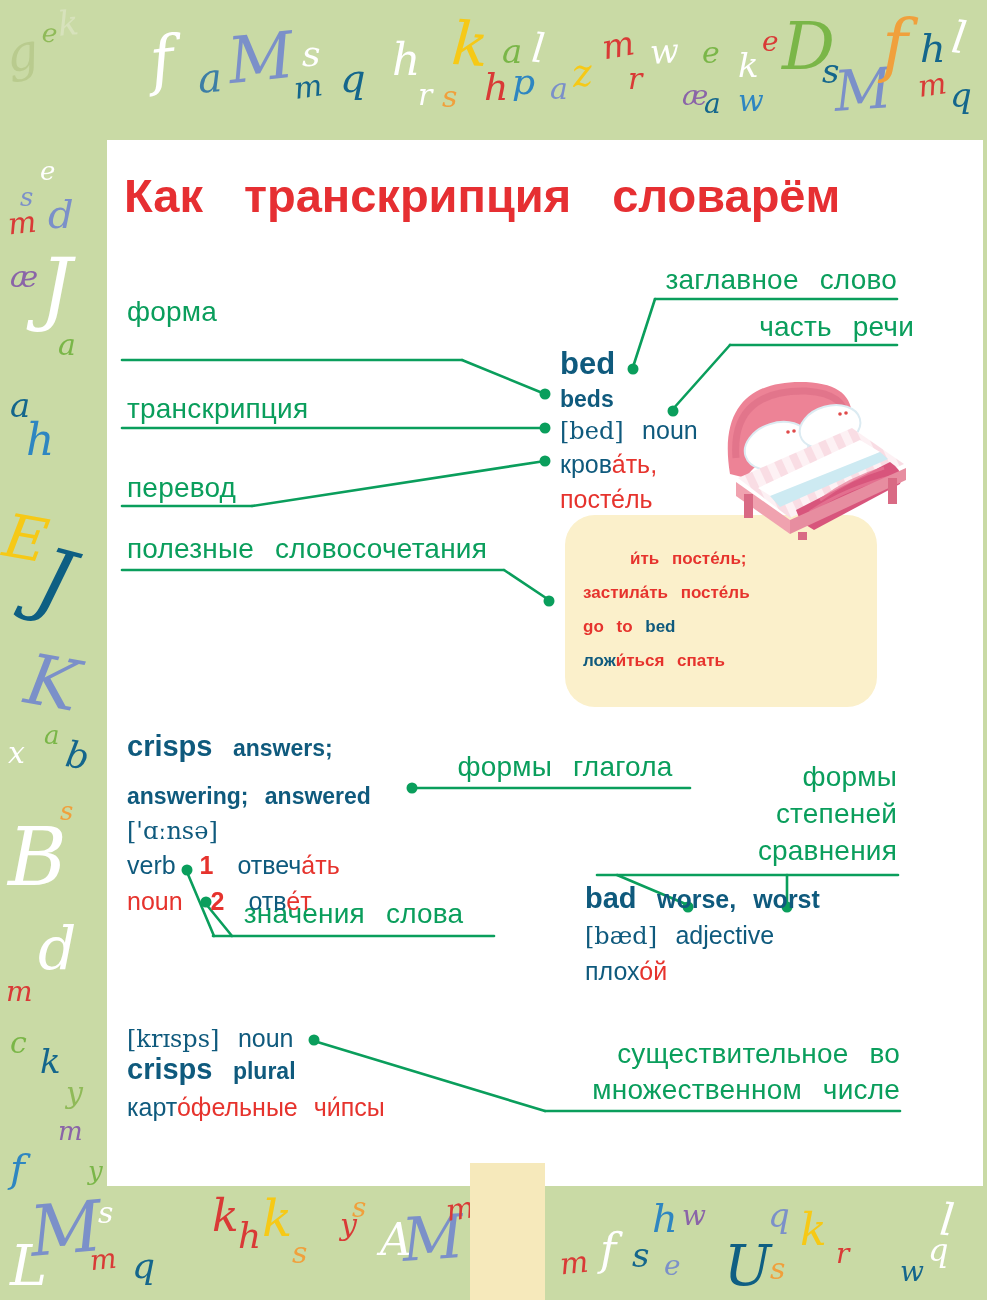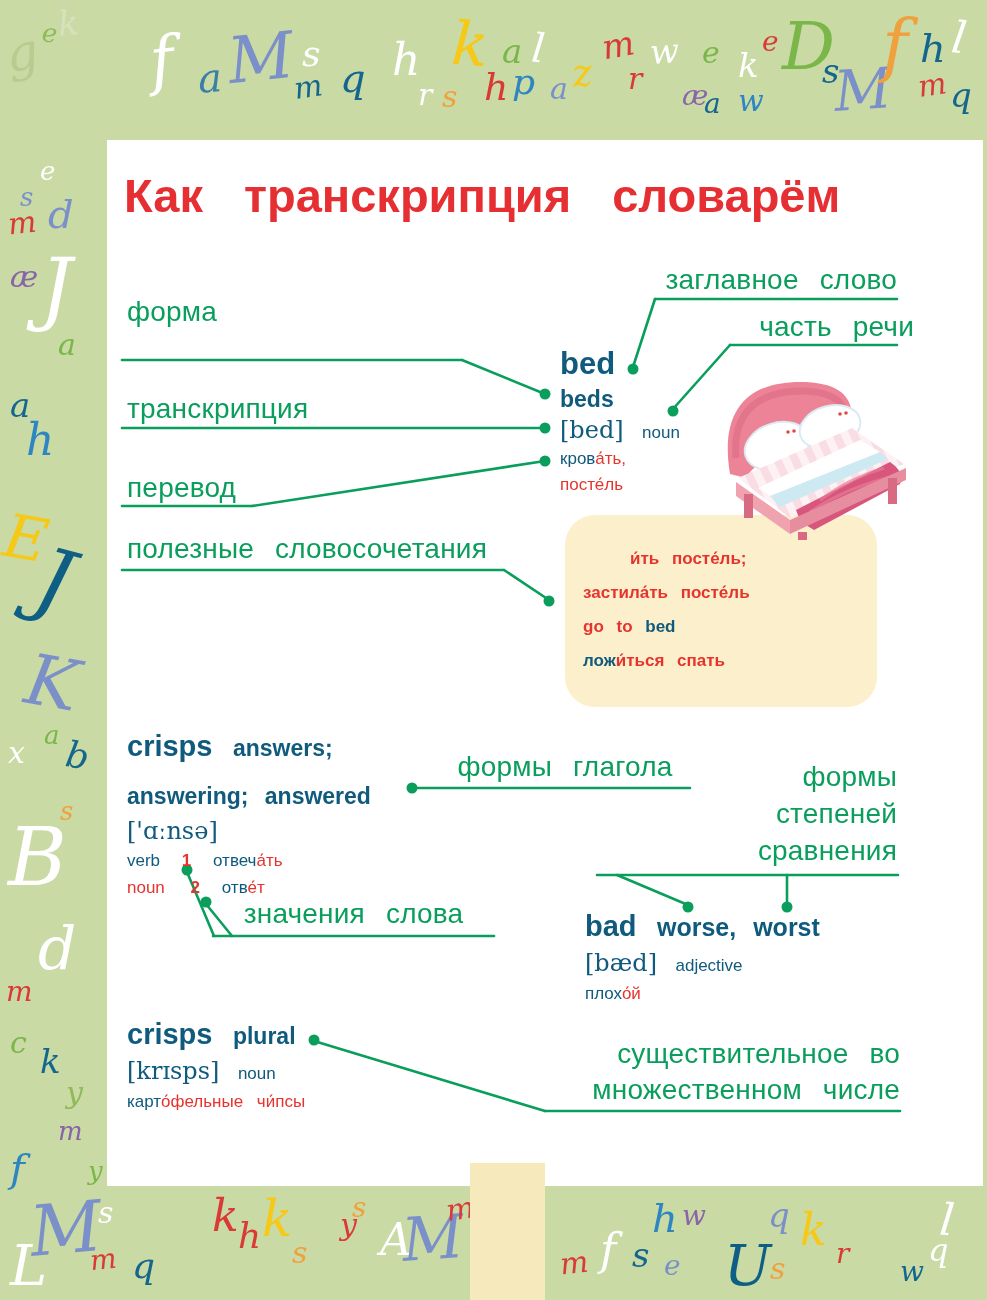--- a/index.html
+++ b/index.html
@@ -9,21 +9,21 @@
   .letters span{position:absolute;font-family:"DejaVu Serif",serif;font-style:italic;line-height:1;user-select:none;}
   .panel{position:absolute;left:107px;top:140px;width:876px;height:1046px;background:var(--panel_bg,#fff);z-index:2;}
   .overlay{position:absolute;left:0;top:0;width:987px;height:1300px;z-index:3;pointer-events:none;}
   .abs{position:absolute;z-index:4;white-space:nowrap;}
   .title{color:var(--title_red,#e62f32);font-weight:bold;font-size:47px;letter-spacing:0px;word-spacing:28px;}
   .glabel{color:var(--green,#0a9e5c);font-size:28px;word-spacing:13px;letter-spacing:.2px;}
   .blue{color:var(--blue,#0f5a7d);}
   .red{color:var(--red,#e6332d);}
   .hw{font-weight:bold;font-size:29px;color:var(--blue,#0f5a7d);}
   .hw-sm{font-weight:bold;font-size:23px;color:var(--blue,#0f5a7d);}
-  .body-txt{font-size:17px;word-spacing:9px;}
+  .body-txt{font-size:25px;word-spacing:9px;}
   .tr{font-family:"DejaVu Serif",serif;font-size:24px;color:var(--blue,#0f5a7d);}
   .phrase{font-weight:bold;font-size:17px;word-spacing:8px;}
   .ybox{position:absolute;left:565px;top:515px;width:312px;height:192px;background:var(--box_bg,#fbf0cb);border-radius:30px;z-index:3;}
   .tab{position:absolute;left:470px;top:1163px;width:75px;height:137px;background:var(--tab_bg,#f6e9bb);z-index:5;}
   .r-align{text-align:right;}
 </style>
 </head>
 <body>
 
 <div class="page">
@@ -235,43 +235,43 @@
       <span class="red" style="font-weight:bold;margin-left:8px;">1</span>
       <span class="blue" style="margin-left:8px;">отвеч</span><span class="red">а́ть</span>
     </div>
     <div class="body-txt" style="margin-top:7px;">
       <span class="red">noun</span>
       <span class="red" style="font-weight:bold;margin-left:12px;">2</span>
       <span class="blue" style="margin-left:8px;">отв</span><span class="red">е́т</span>
     </div>
   </div>
 
-  <div class="abs" style="left:585px;top:910px;">
+  <div class="abs" style="left:585px;top:882px;">
     <div>
       <span class="hw">bad</span>
       <span class="hw-sm" style="font-size:25px;margin-left:16px;word-spacing:10px;">worse,  worst</span>
     </div>
     <div style="margin-top:6px;">
       <span class="tr">[bæd]</span>
       <span class="body-txt blue" style="margin-left:14px;margin-top:32px;">adjective</span>
     </div>
     <div class="body-txt" style="margin-top:7px;">
       <span class="blue">плох</span><span class="red">о́й</span>
     </div>
   </div>
 
   <div class="abs" style="left:127px;top:1018px;">
+    <div style="margin-top:6px;">
+      <span class="tr">[krɪsps]</span>
+      <span class="body-txt blue" style="margin-left:14px;">noun</span>
+    </div>
     <div>
       <span class="hw">crisps</span>
       <span class="hw-sm" style="margin-left:16px;">plural</span>
     </div>
-    <div style="margin-top:6px;">
-      <span class="tr">[krɪsps]</span>
-      <span class="body-txt blue" style="margin-left:14px;">noun</span>
-    </div>
     <div class="body-txt" style="margin-top:7px;">
       <span class="blue">карт</span><span class="red">о́фельные  чи́псы</span>
     </div>
   </div>
 
   <div class="tab"></div>
 
 </div>
 
 </body></html>

